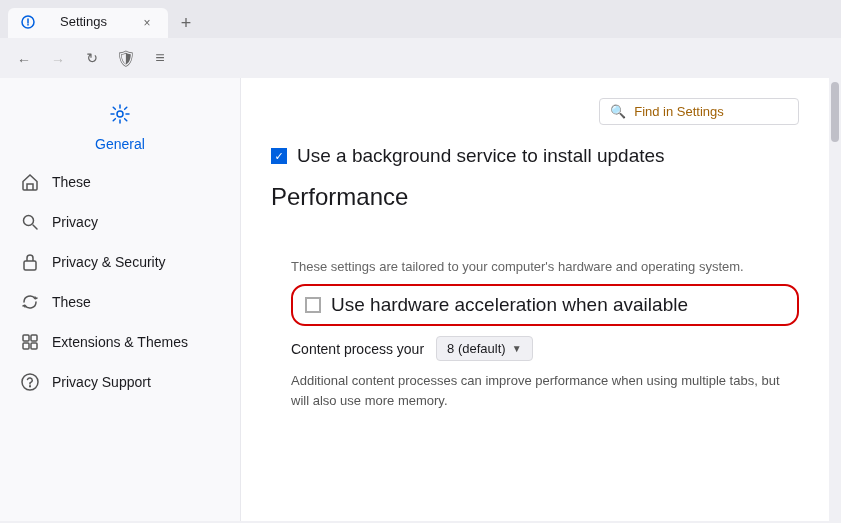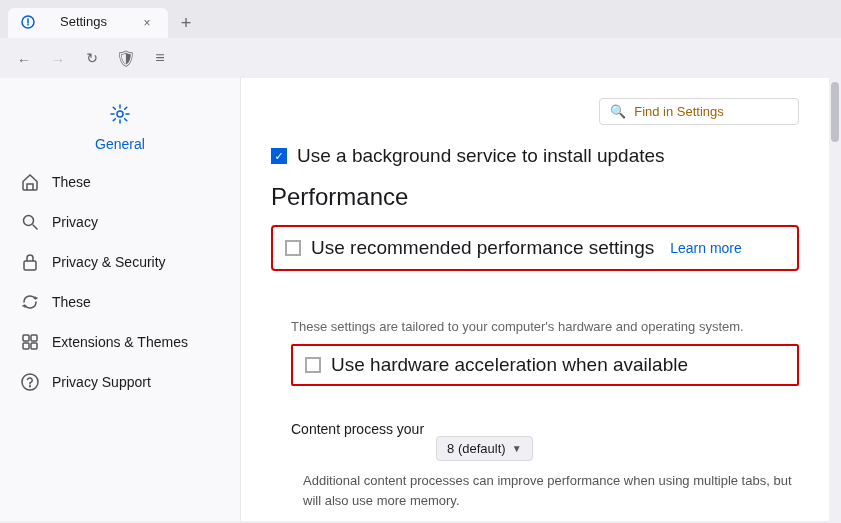--- a/index.html
+++ b/index.html
@@ -50,32 +50,32 @@
     .setting-item { display: flex; align-items: center; gap: 10px; margin-bottom: 16px; }
     .checkbox { width: 16px; height: 16px; border: 2px solid #0060df; background: #0060df; display: flex; align-items: center; justify-content: center; flex-shrink: 0; cursor: pointer; }
     .checkbox-empty { width: 16px; height: 16px; border: 2px solid #aaa; background: #fff; flex-shrink: 0; cursor: pointer; }
     .checkbox-check { color: #fff; font-size: 11px; }
     .setting-label { font-size: 19px; }
 
     
     .section-title { font-size: 24px; font-weight: 400; color: #1a1a1e; margin-bottom: 14px; margin-top: 4px; }
     
     .perf-box { border: 2px solid #d40000; border-radius: 4px; padding: 10px 12px; margin-bottom: 8px; display: flex; align-items: center; gap: 10px; }
-    .perf-box-inner { border: 2px solid #d40000; border-radius: 2px; padding: 8px 12px; margin-bottom: 10px; display: flex; align-items: center; gap: 10px; margin-left: 20px; }
+    .perf-box-inner { border: 2px solid #d40000; border-radius: 14px; padding: 8px 12px; margin-bottom: 10px; display: flex; align-items: center; gap: 10px; margin-left: 20px; }
     
     .learn-more { color: #0060df; font-size: 14px; cursor: pointer; text-decoration: none; margin-left: 6px; }
     
     .helper-text { font-size: 13px; color: #666; margin-bottom: 10px; margin-left: 20px; margin-top: 48px; }
     
     .content-process-row { display: flex; align-items: center; gap: 12px; margin-bottom: 10px; margin-left: 20px; }
     .content-process-label { font-size: 14px; }
-    .content-process-select { display: flex; align-items: center; gap: 6px; border: 1px solid #d8d8dd; border-radius: 4px; padding: 4px 10px; background: #f0f0f4; cursor: pointer; font-size: 13px; margin-top: 40px; }
+    .content-process-select { display: flex; align-items: center; gap: 6px; border: 1px solid #d8d8dd; border-radius: 4px; padding: 4px 10px; background: #f0f0f4; cursor: pointer; font-size: 13px; }
     .select-arrow { font-size: 10px; color: #555; }
     
-    .additional-text { font-size: 13px; color: #555; line-height: 1.5; margin-left: 32px; }
+    .additional-text { font-size: 13px; color: #555; line-height: 1.5; margin-left: 20px; }
 
     
     .bottom-bar { height: 12px; background: #f0f0f4; display: flex; align-items: center; padding: 0 2px; }
 
     
     svg { display: block; }
   </style>
 </head>
 <body>
 
@@ -197,25 +197,20 @@
     <div class="setting-item">
       <div class="checkbox">
         <span class="checkbox-check">✓</span>
       </div>
       <span class="setting-label">Use a background service to install updates</span>
     </div>
 
     <div style="margin-top: 16px;">
       <div class="section-title">Performance</div>
 
-      <div class="perf-box">
-        <div class="checkbox-empty"></div>
-        <span class="setting-label">Use recommended performance settings</span>
-        <a class="learn-more">Learn more</a>
-      </div>
 
       <div class="helper-text">These settings are tailored to your computer's hardware and operating system.</div>
 
       <div class="perf-box-inner">
         <div class="checkbox-empty"></div>
         <span class="setting-label">Use hardware acceleration when available</span>
       </div>
 
       <div class="content-process-row">
         <span class="content-process-label">Content process your</span>

